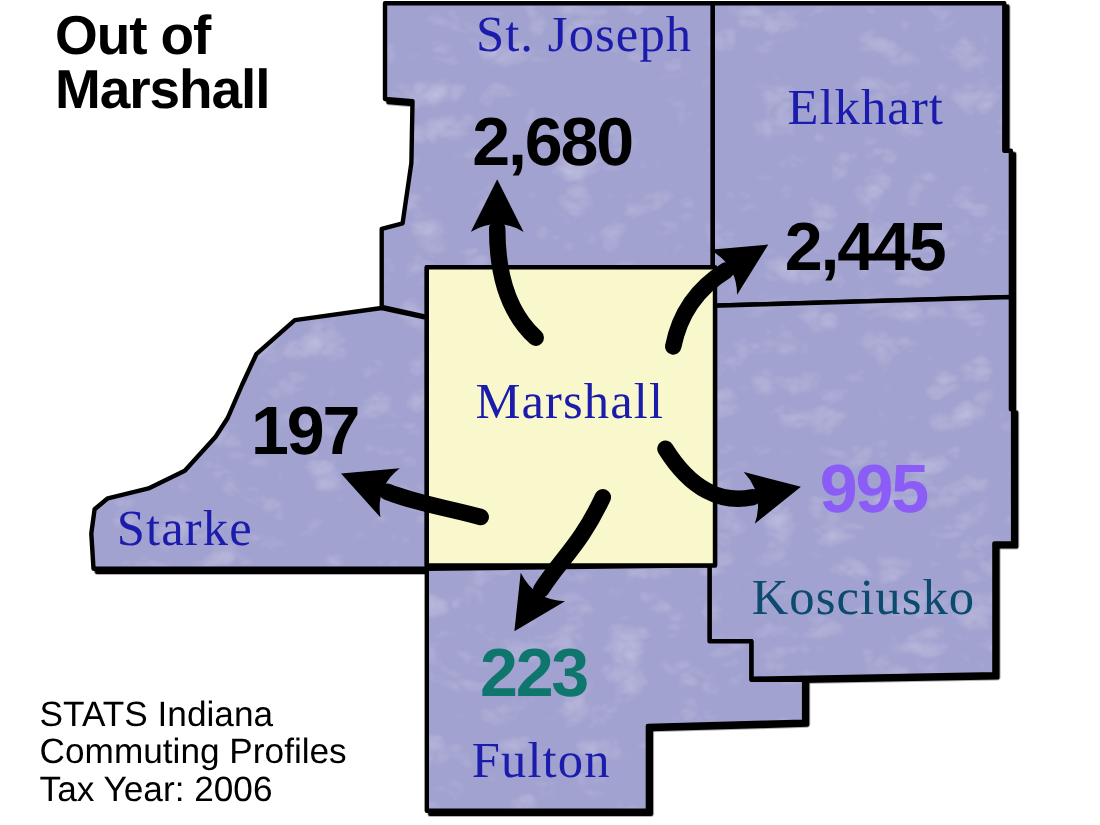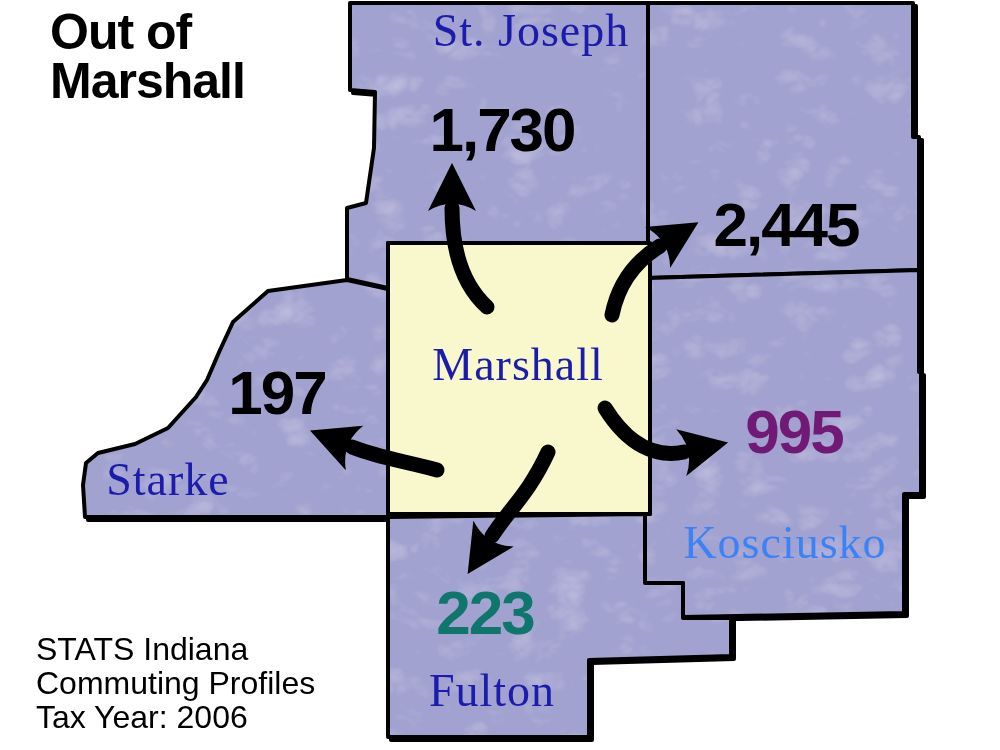--- a/index.html
+++ b/index.html
@@ -79,31 +79,32 @@
       <path class="arrow-path" marker-end="url(#ah)" d="M 437 470 C 404 461 380 458 352 447" stroke="#000000"></path>
       <path class="arrow-path" marker-end="url(#ah)" d="M 548 452 C 528 495 510 508 492 536" stroke="#000000"></path>
       <path class="arrow-path" marker-end="url(#ah)" d="M 605 408 C 628 445 656 458 684 452" stroke="#000000"></path>
     </g>
   </svg>
 
   <div class="lbl page-title" style="color: rgb(0, 0, 0);">Out of
 Marshall</div>
 
   <div class="lbl centered county-name n-stjoseph" style="color: rgb(27, 27, 172); margin-left: 35px;">St. Joseph</div>
-  <div class="lbl centered county-value v-stjoseph" style="color: rgb(0, 0, 0);">1,730</div>
+  <div class="lbl centered county-value v-stjoseph" style="color: rgb(0, 0, 0);">2,680</div>
 
+  <div class="lbl centered county-name n-elkhart" style="color: rgb(27, 27, 172);">Elkhart</div>
   <div class="lbl centered county-value v-elkhart" style="color: rgb(0, 0, 0);">2,445</div>
 
   <div class="lbl centered county-name n-marshall" style="color: rgb(27, 27, 172);">Marshall</div>
 
   <div class="lbl centered county-value v-starke" style="color: rgb(0, 0, 0);">197</div>
   <div class="lbl centered county-name n-starke" style="color: rgb(27, 27, 172);">Starke</div>
 
-  <div class="lbl centered county-value v-kosciusko" style="color: #701a75;">995</div>
-  <div class="lbl centered county-name n-kosciusko" style="color: #3b82f6;">Kosciusko</div>
+  <div class="lbl centered county-value v-kosciusko" style="color: #8b5cf6; margin-top: 13px;">995</div>
+  <div class="lbl centered county-name n-kosciusko" style="color: #0c4a6e;">Kosciusko</div>
 
   <div class="lbl centered county-value v-fulton" style="color: #0f766e;">223</div>
   <div class="lbl centered county-name n-fulton" style="color: rgb(27, 27, 172);">Fulton</div>
 
   <div class="lbl footer">
     <div>STATS Indiana</div>
     <div>Commuting Profiles</div>
     <div>Tax Year: 2006</div>
   </div>
 

